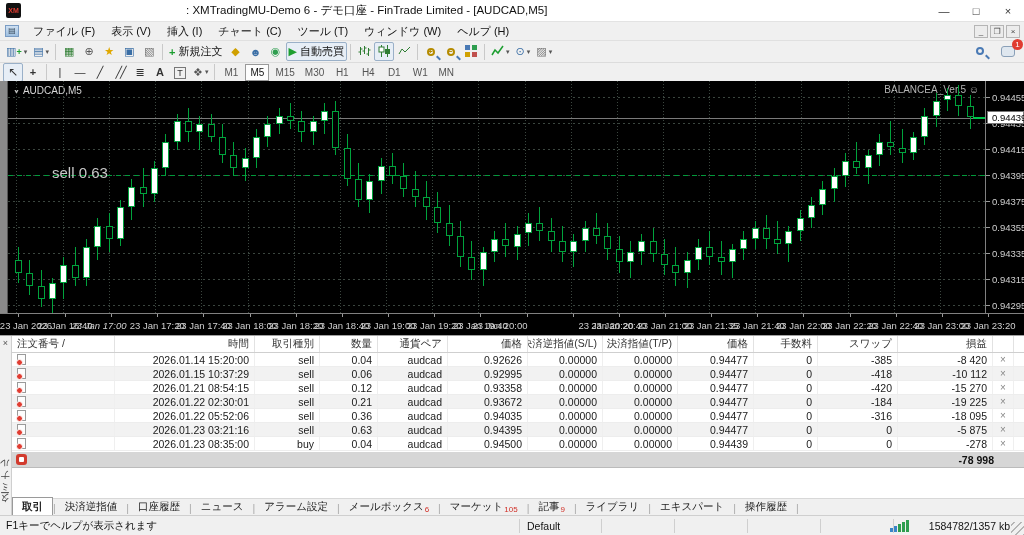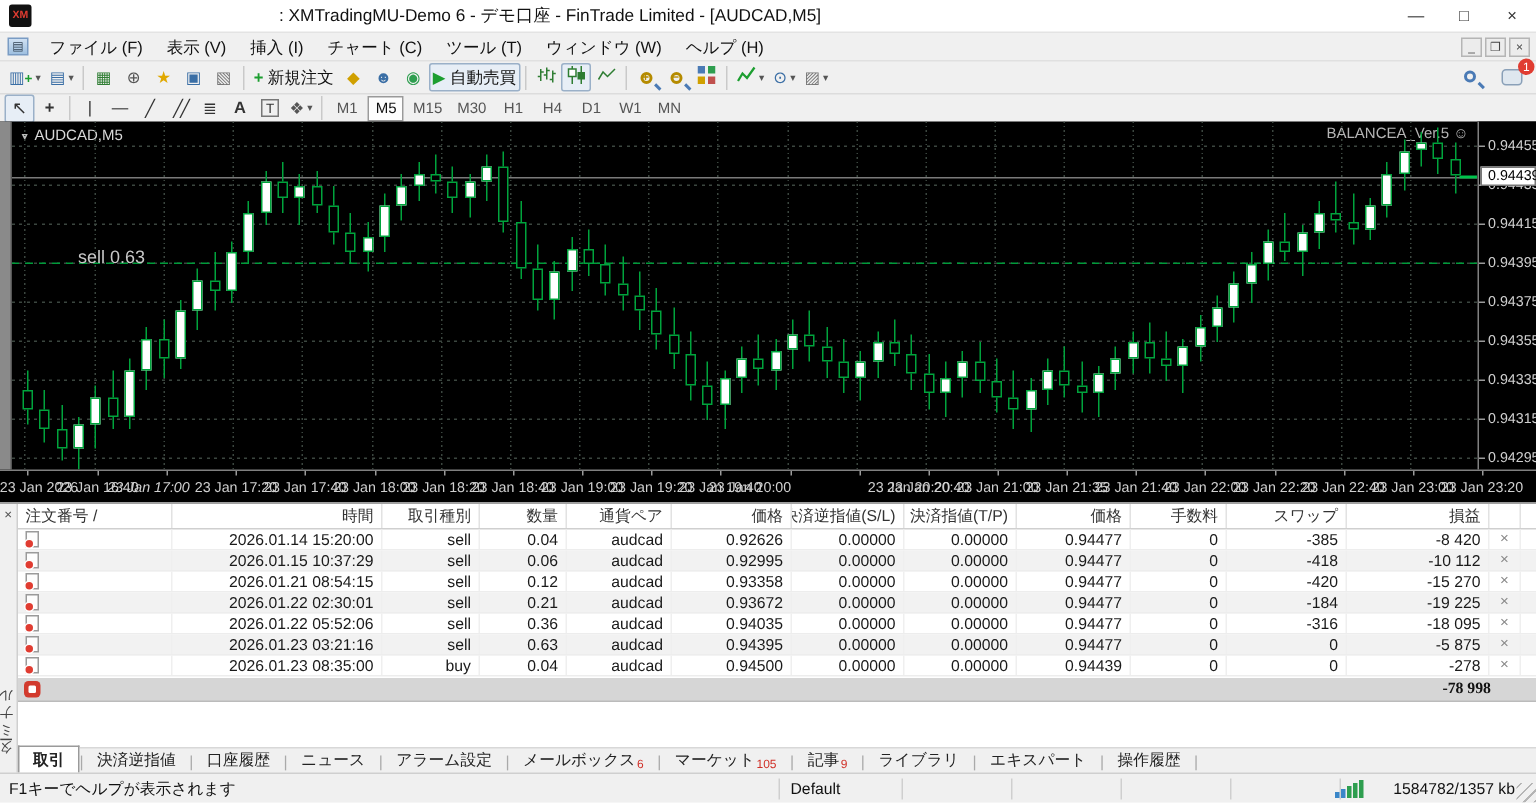--- a/index.html
+++ b/index.html
@@ -53,21 +53,21 @@
   .grid-h { position:absolute; left:0; width:977px; height:1px;
     background:repeating-linear-gradient(to right,#3b463f 0 2px,transparent 2px 5px); }
   .wick { position:absolute; width:1px; background:#00a33c; }
   .body { position:absolute; width:7px; border:1px solid #00a33c; }
   .body.bull { background:#ffffff; }
   .body.bear { background:#000000; }
   #bid-line { position:absolute; left:0; width:977px; height:1px; background:#7a7a7a; }
   #bid-dash { position:absolute; width:12px; height:2px; background:#00c44c; right:0; }
   #sell-line { position:absolute; left:0; width:977px; height:1px;
     background:repeating-linear-gradient(to right,#009a3a 0 5px,transparent 5px 9px); }
-  #sell-label { position:absolute; font-size:12px; color:#c8c8c8; }
+  #sell-label { position:absolute; font-size:15px; color:#c8c8c8; }
   #symbol-label { position:absolute; left:5px; top:4px; font-size:10px; color:#d8d8d8; }
   #symbol-label .tri { font-size:7px; color:#bbb; margin-right:3px; }
   #ea-label { position:absolute; right:6px; top:3px; font-size:10px; color:#b4b4b4; }
   #price-axis { position:absolute; left:985px; top:0; width:39px; height:254px; background:#000;
     border-left:1px solid #808080; }
   .p-label { position:absolute; left:6px; font-size:9.5px; color:#cfcfcf; white-space:nowrap; }
   .p-tick { position:absolute; left:0; width:4px; height:1px; background:#9a9a9a; }
   #bid-box { position:absolute; left:1px; width:37px; height:13px; background:#fff; color:#000;
     font-size:9.5px; display:flex; align-items:center; padding-left:4px; border:1px solid #777; z-index:5; }
   #time-axis { position:absolute; left:0; top:232px; width:1024px; height:22px; background:#000;
@@ -96,21 +96,21 @@
   .doc-icon { width:9px; height:11px; background:#fdfdfd; border:1px solid #9a9a9a; position:relative; }
   .doc-icon::after { content:""; position:absolute; left:-2px; bottom:-2px; width:5px; height:5px;
     border-radius:50%; background:#e03c31; border:1px solid #fff; }
   .row-close { font-size:10px; color:#888; }
   #balance-row { position:absolute; left:12px; top:116px; width:1012px; height:16px; background:#d6d6d6;
     display:flex; align-items:center; font-size:10.5px; font-weight:bold; color:#111; border-bottom:1px solid #bbb; }
   #balance-icon { width:11px; height:11px; border-radius:3px; background:#d23b2e; margin:0 6px 0 4px; position:relative; }
   #balance-icon::after { content:""; position:absolute; left:3px; top:3px; width:5px; height:5px;
     background:#fff; border-radius:1px; }
   .bal-seg { margin-right:14px; white-space:nowrap; }
-  #total-profit { margin-left:auto; margin-right:30px;font-family:Liberation Serif, serif; }
+  #total-profit { margin-left:auto; margin-right:30px; }
   #tabs-row { position:absolute; left:12px; top:162px; width:1012px; height:18px; background:#f0f0f0;
     border-top:1px solid #d8d8d8; display:flex; align-items:flex-end; font-size:10.5px; color:#222; }
   .tab { padding:2px 9px 2px; margin-top:1px; white-space:nowrap; display:flex; align-items:flex-start; }
   .tab.active { background:#fff; border:1px solid #9a9a9a; border-bottom:none; font-weight:bold; }
   .tab-sep { color:#aaa; align-self:center; }
   .tab-badge { color:#d03028; font-size:8px; margin-left:1px; margin-top:5px; }
 
   
   #statusbar { position:absolute; left:0; top:515px; width:1024px; height:20px; background:#f0f0f0;
     border-top:1px solid #cfcfcf; display:flex; align-items:center; font-size:10.5px; color:#111; }

